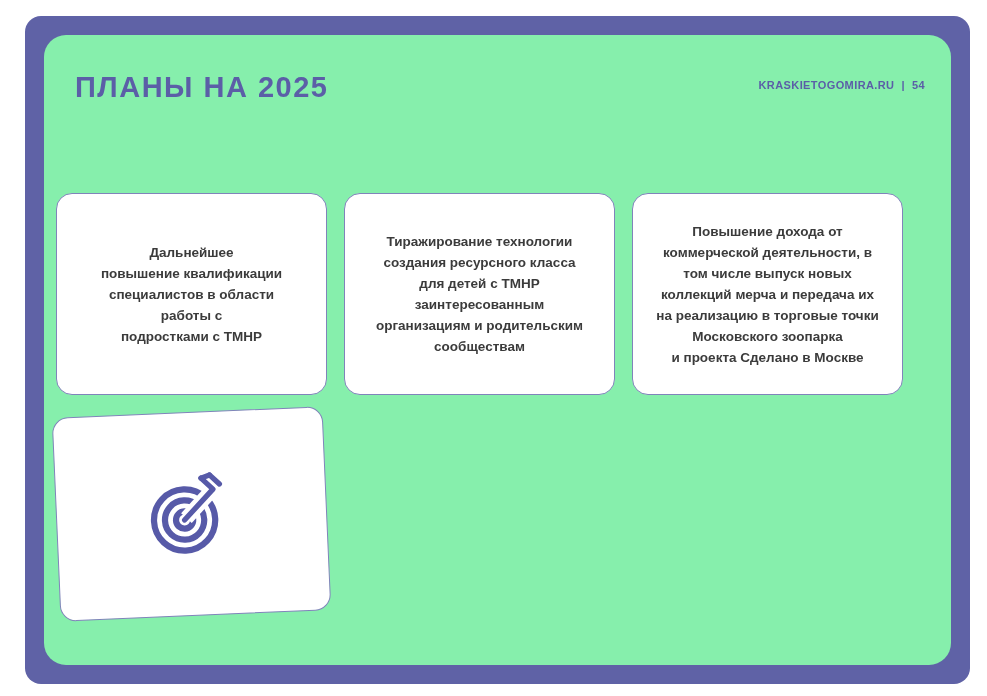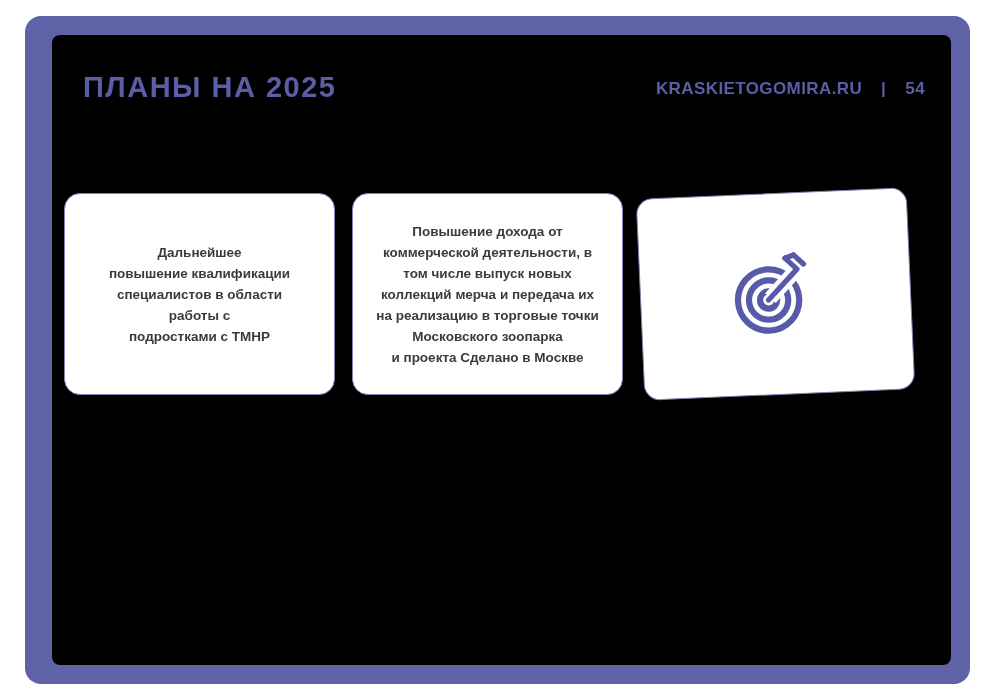--- a/index.html
+++ b/index.html
@@ -17,44 +17,43 @@
   
   .frame {
     position: absolute;
     left: 25px; top: 16px; right: 17px; bottom: 12px;
     background: #5f62a6;
     border-radius: 16px;
   }
   .inner {
     position: absolute;
     inset: 19px;
-    background: #000000;
-    border-radius: 8px;
-    margin-left: 8px;
+    background: #86efac;
+    border-radius: 22px;
   }
 
   
   .title {
     position: absolute;
     left: 31px; top: 36px;
     font-size: 29px;
     font-weight: 700;
     letter-spacing: 1.5px;
     color: #5b5ea7;
   }
   .site-line {
     position: absolute;
     right: 26px; top: 44px;
-    font-size: 17px;
+    font-size: 11px;
     font-weight: 700;
     letter-spacing: 0.4px;
     color: #5b5ea7;
     display: flex;
     align-items: flex-start;
-    gap: 19px;
+    gap: 7px;
   }
 
   
   .grid {
     position: absolute;
     left: 12px; top: 158px;
     width: 847px;
     display: grid;
     grid-template-columns: repeat(3, 271px);
     grid-template-rows: 202px 204px;
@@ -103,20 +102,28 @@
       <div class="grid">
 
         <div class="card">
           <p>Дальнейшее
 повышение квалификации
 специалистов в области
 работы с
 подростками с ТМНР</p>
         </div>
 
+        <div class="card">
+          <p>Тиражирование технологии
+создания ресурсного класса
+для детей с ТМНР
+заинтересованным
+организациям и родительским
+сообществам</p>
+        </div>
 
 
 
         <div class="card">
           <p>Повышение дохода от
 коммерческой деятельности, в
 том числе выпуск новых
 коллекций мерча и передача их
 на реализацию в торговые точки
 Московского зоопарка

